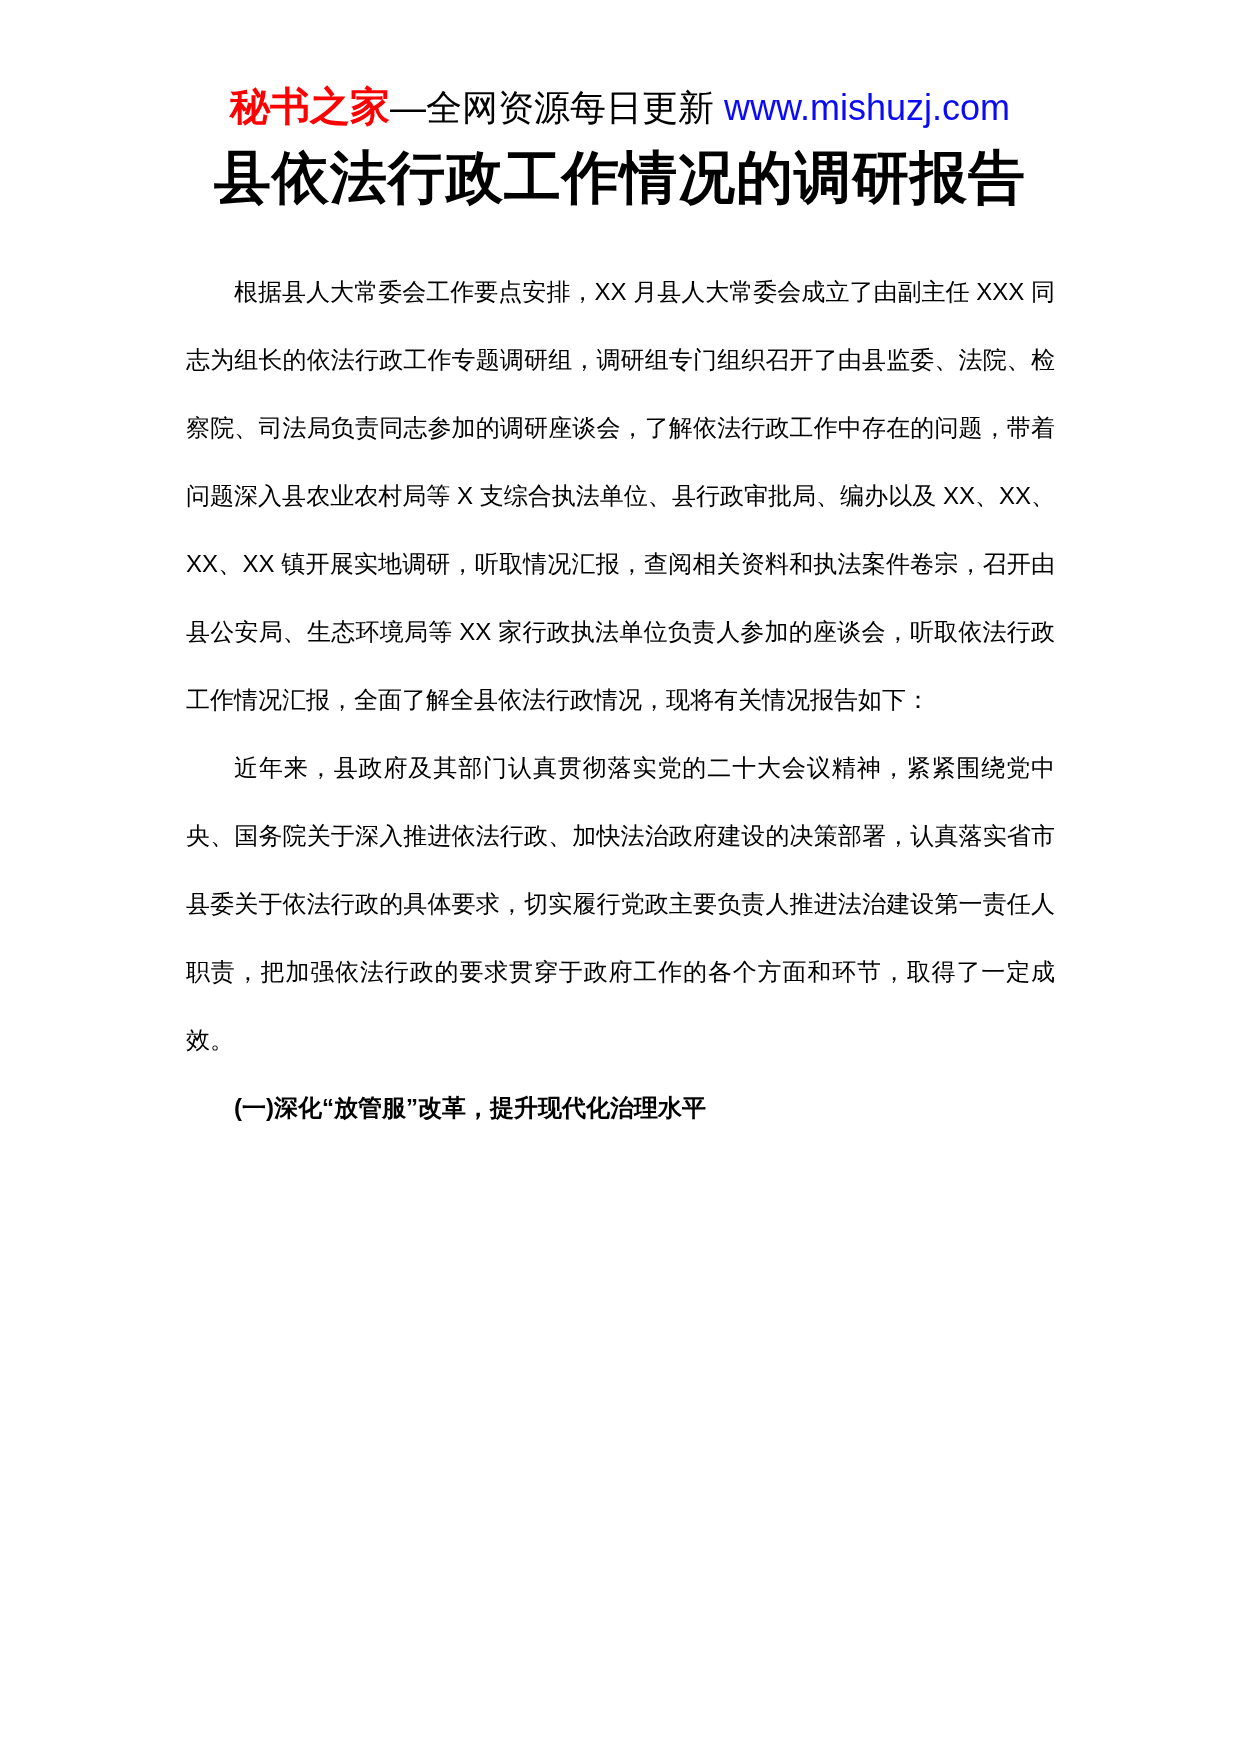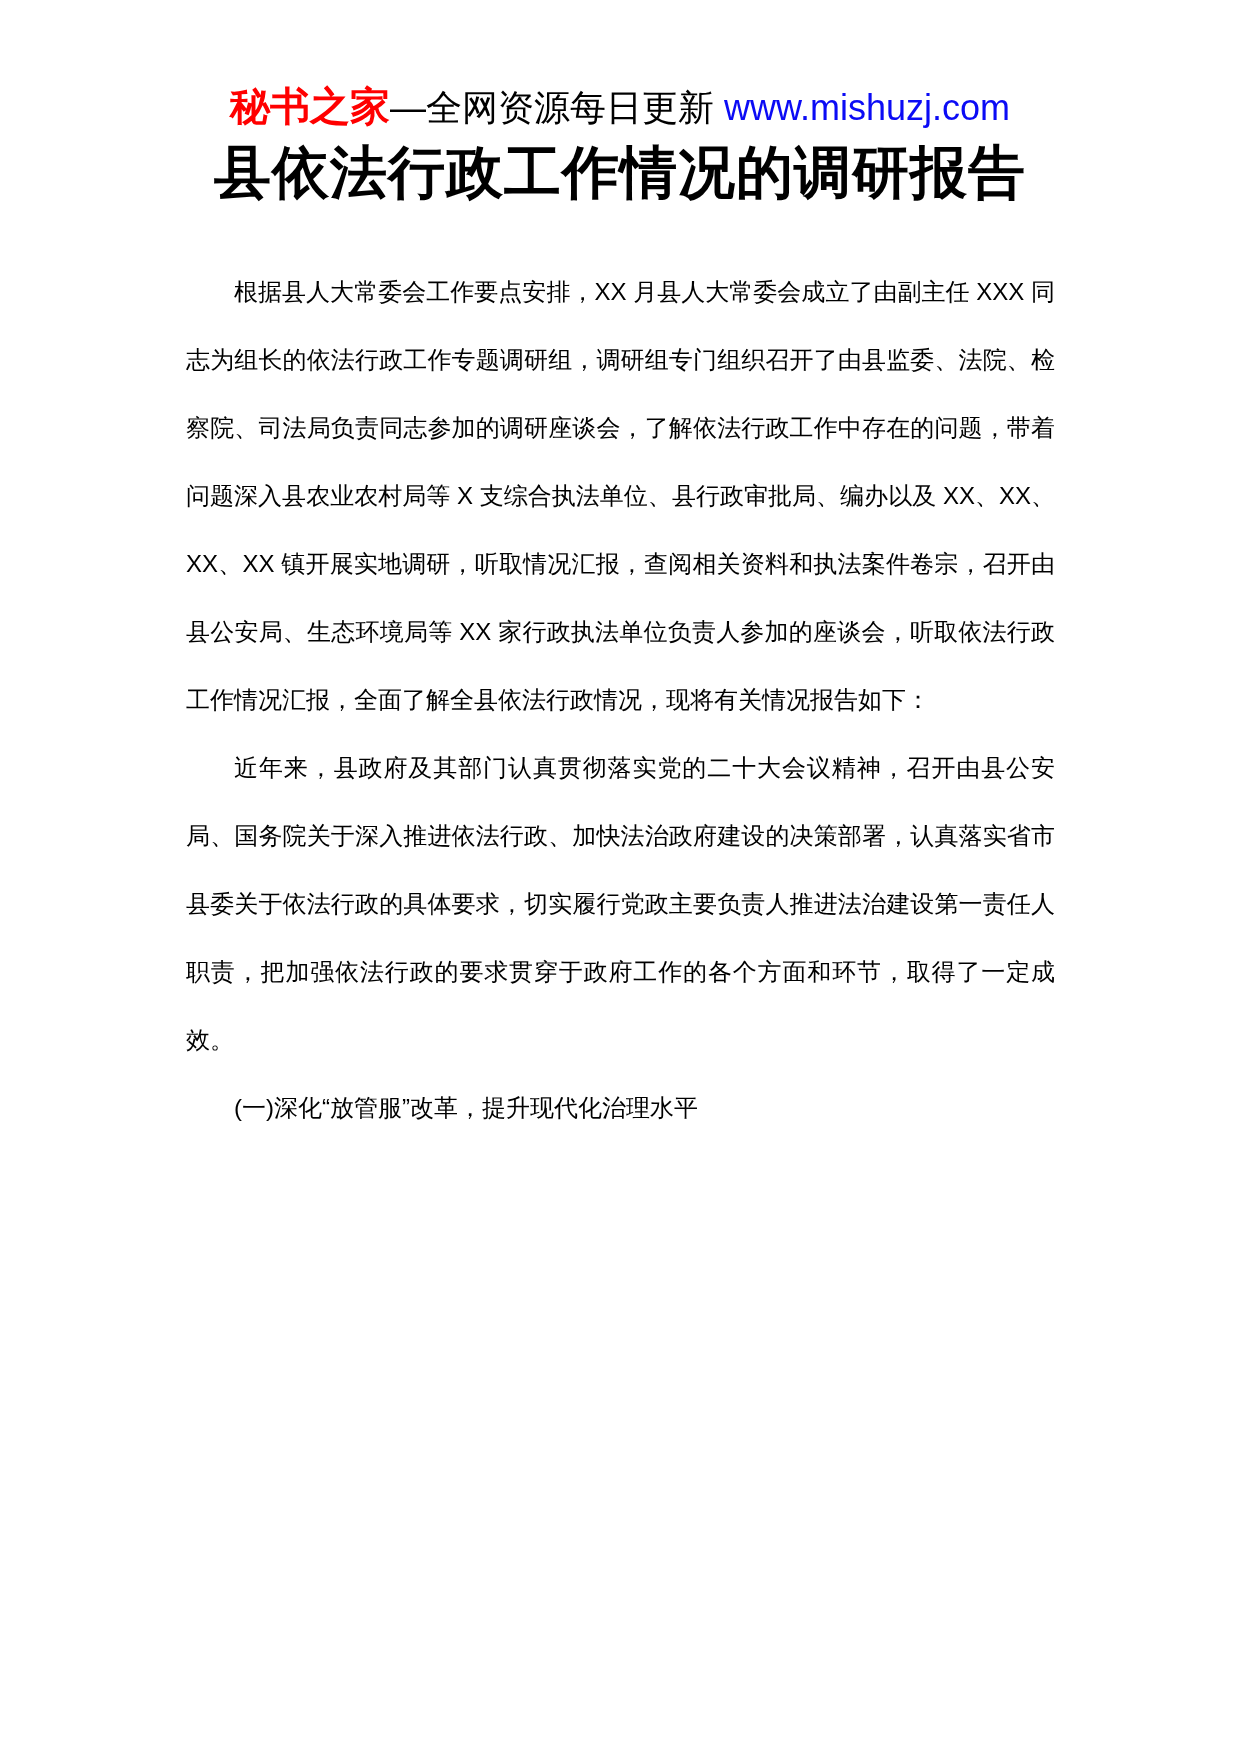--- a/index.html
+++ b/index.html
@@ -39,51 +39,50 @@
     color: #0b0bf5;
     font-weight: 400;
   }
   .doc-title {
     margin-top: 12px;
     text-align: center;
     font-size: 57px;
     line-height: 66px;
     font-weight: 700;
     letter-spacing: 1px;
-    font-family: Liberation Mono, monospace;
   }
   .content {
     margin: 48px 185px 0 186px;
     font-size: 24px;
     line-height: 68px;
     text-align: justify;
     text-justify: inter-ideograph;
   }
   .content p {
     margin: 0;
     padding: 0;
     text-indent: 2em;
   }
   .content p.heading1 {
     font-weight: 700;
   }
   .content p.heading2 {
-    font-weight: 400;
+    font-weight: 700;
   }
 </style>
 </head>
 <body>
 
 <div class="page">
 
   <div class="header">
     <span class="brand">秘书之家</span><span class="tagline">—全网资源每日更新 </span><span class="url">www.mishuzj.com</span>
   </div>
 
   <div class="doc-title">县依法行政工作情况的调研报告</div>
 
   <div class="content">
     <p class="body">根据县人大常委会工作要点安排，XX 月县人大常委会成立了由副主任 XXX 同志为组长的依法行政工作专题调研组，调研组专门组织召开了由县监委、法院、检察院、司法局负责同志参加的调研座谈会，了解依法行政工作中存在的问题，带着问题深入县农业农村局等 X 支综合执法单位、县行政审批局、编办以及 XX、XX、XX、XX 镇开展实地调研，听取情况汇报，查阅相关资料和执法案件卷宗，召开由县公安局、生态环境局等 XX 家行政执法单位负责人参加的座谈会，听取依法行政工作情况汇报，全面了解全县依法行政情况，现将有关情况报告如下：</p>
-    <p class="body">近年来，县政府及其部门认真贯彻落实党的二十大会议精神，召开由县公安局、国务院关于深入推进依法行政、加快法治政府建设的决策部署，认真落实省市县委关于依法行政的具体要求，切实履行党政主要负责人推进法治建设第一责任人职责，把加强依法行政的要求贯穿于政府工作的各个方面和环节，取得了一定成效。</p>
+    <p class="body">近年来，县政府及其部门认真贯彻落实党的二十大会议精神，紧紧围绕党中央、国务院关于深入推进依法行政、加快法治政府建设的决策部署，认真落实省市县委关于依法行政的具体要求，切实履行党政主要负责人推进法治建设第一责任人职责，把加强依法行政的要求贯穿于政府工作的各个方面和环节，取得了一定成效。</p>
     <p class="heading2">(一)深化“放管服”改革，提升现代化治理水平</p>
   </div>
 
 </div>
 
 </body></html>

